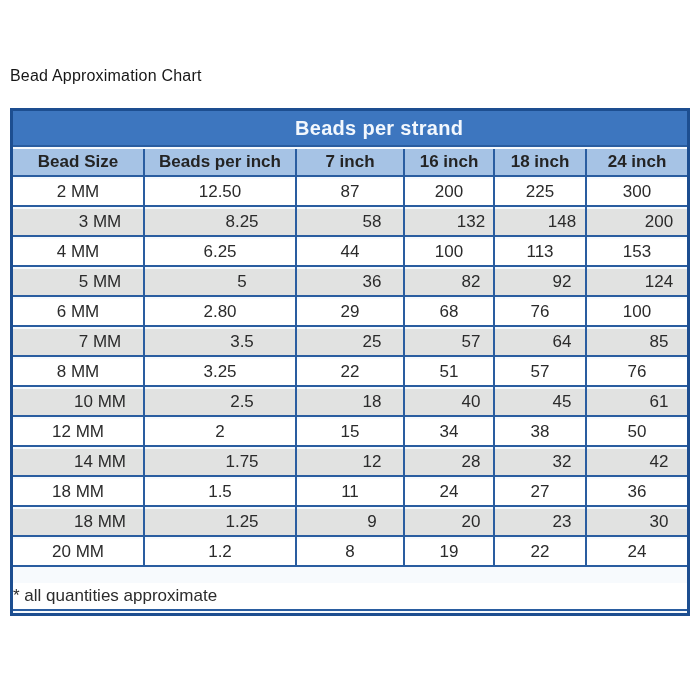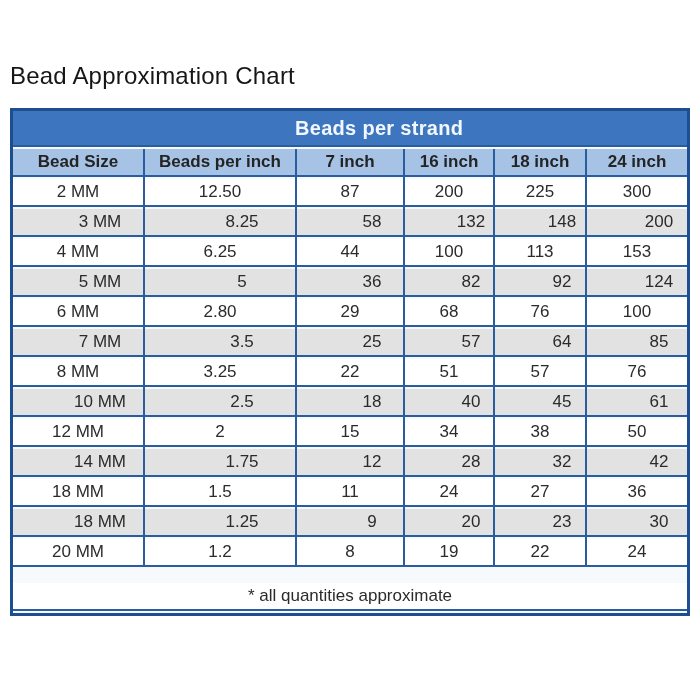--- a/index.html
+++ b/index.html
@@ -15,21 +15,21 @@
   .page{
     position:relative;
     width:700px;height:700px;
     background:#ffffff;
     font-family:"Liberation Sans","DejaVu Sans",sans-serif;
     color:var(--ink);
     overflow:hidden;
   }
   .title{
     position:absolute;left:10px;top:64px;
-    font-size:24px;line-height:24px;font-weight:500;
+    font-size:16px;line-height:24px;font-weight:500;
     color:#161616;letter-spacing:.2px;
   }
   .bead-table{
     position:absolute;left:10px;top:108px;
     width:680px;box-sizing:border-box;
     border:3px solid var(--outer);
     background:#f7fafd;
     padding-bottom:2px;
   }
   .band{
@@ -69,21 +69,21 @@
   .row.alt .cell{background:var(--alt);padding-left:44px;}
   .vline{
     position:absolute;top:0;bottom:0;width:2px;
     background:var(--line);z-index:2;
   }
   .footer-row{
     margin-top:2px;
     height:26px;line-height:26px;
     border-bottom:2px solid var(--line);
     background:#ffffff;
-    text-align:center;
+    text-align:left;
     font-size:17px;
   }
 </style>
 </head>
 <body>
 
 <div class="page">
 
   <div class="title">Bead Approximation Chart</div>
 

